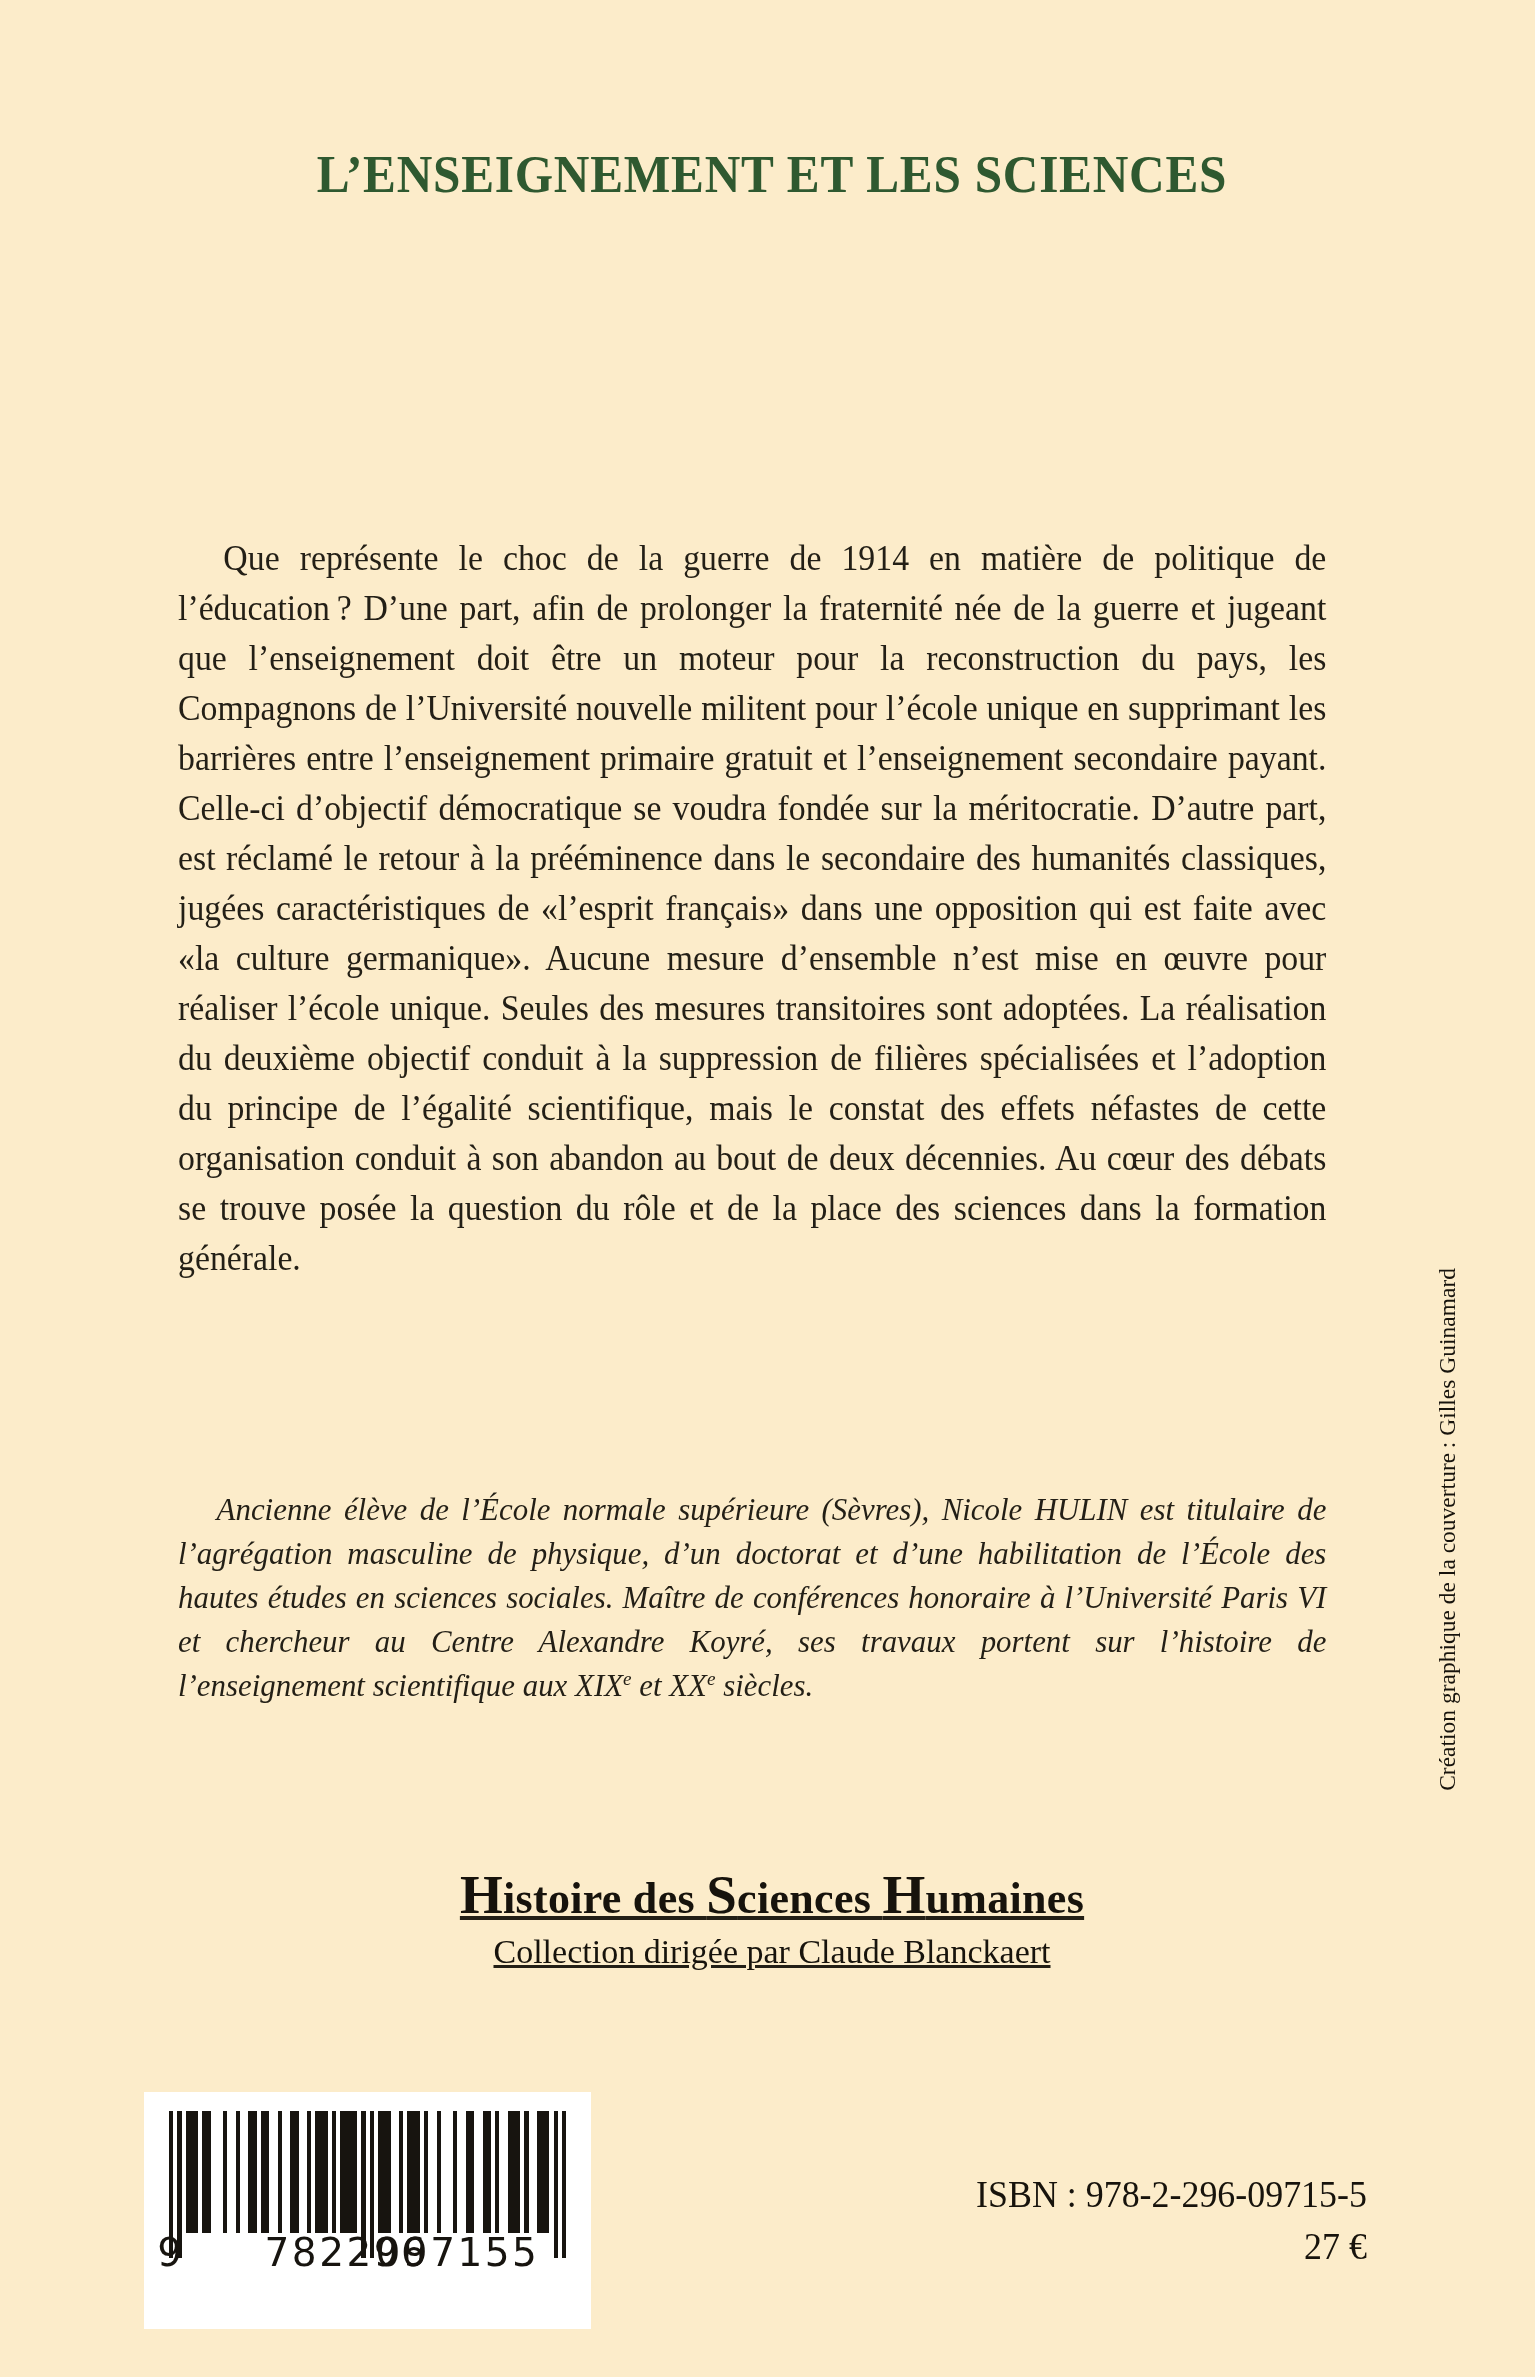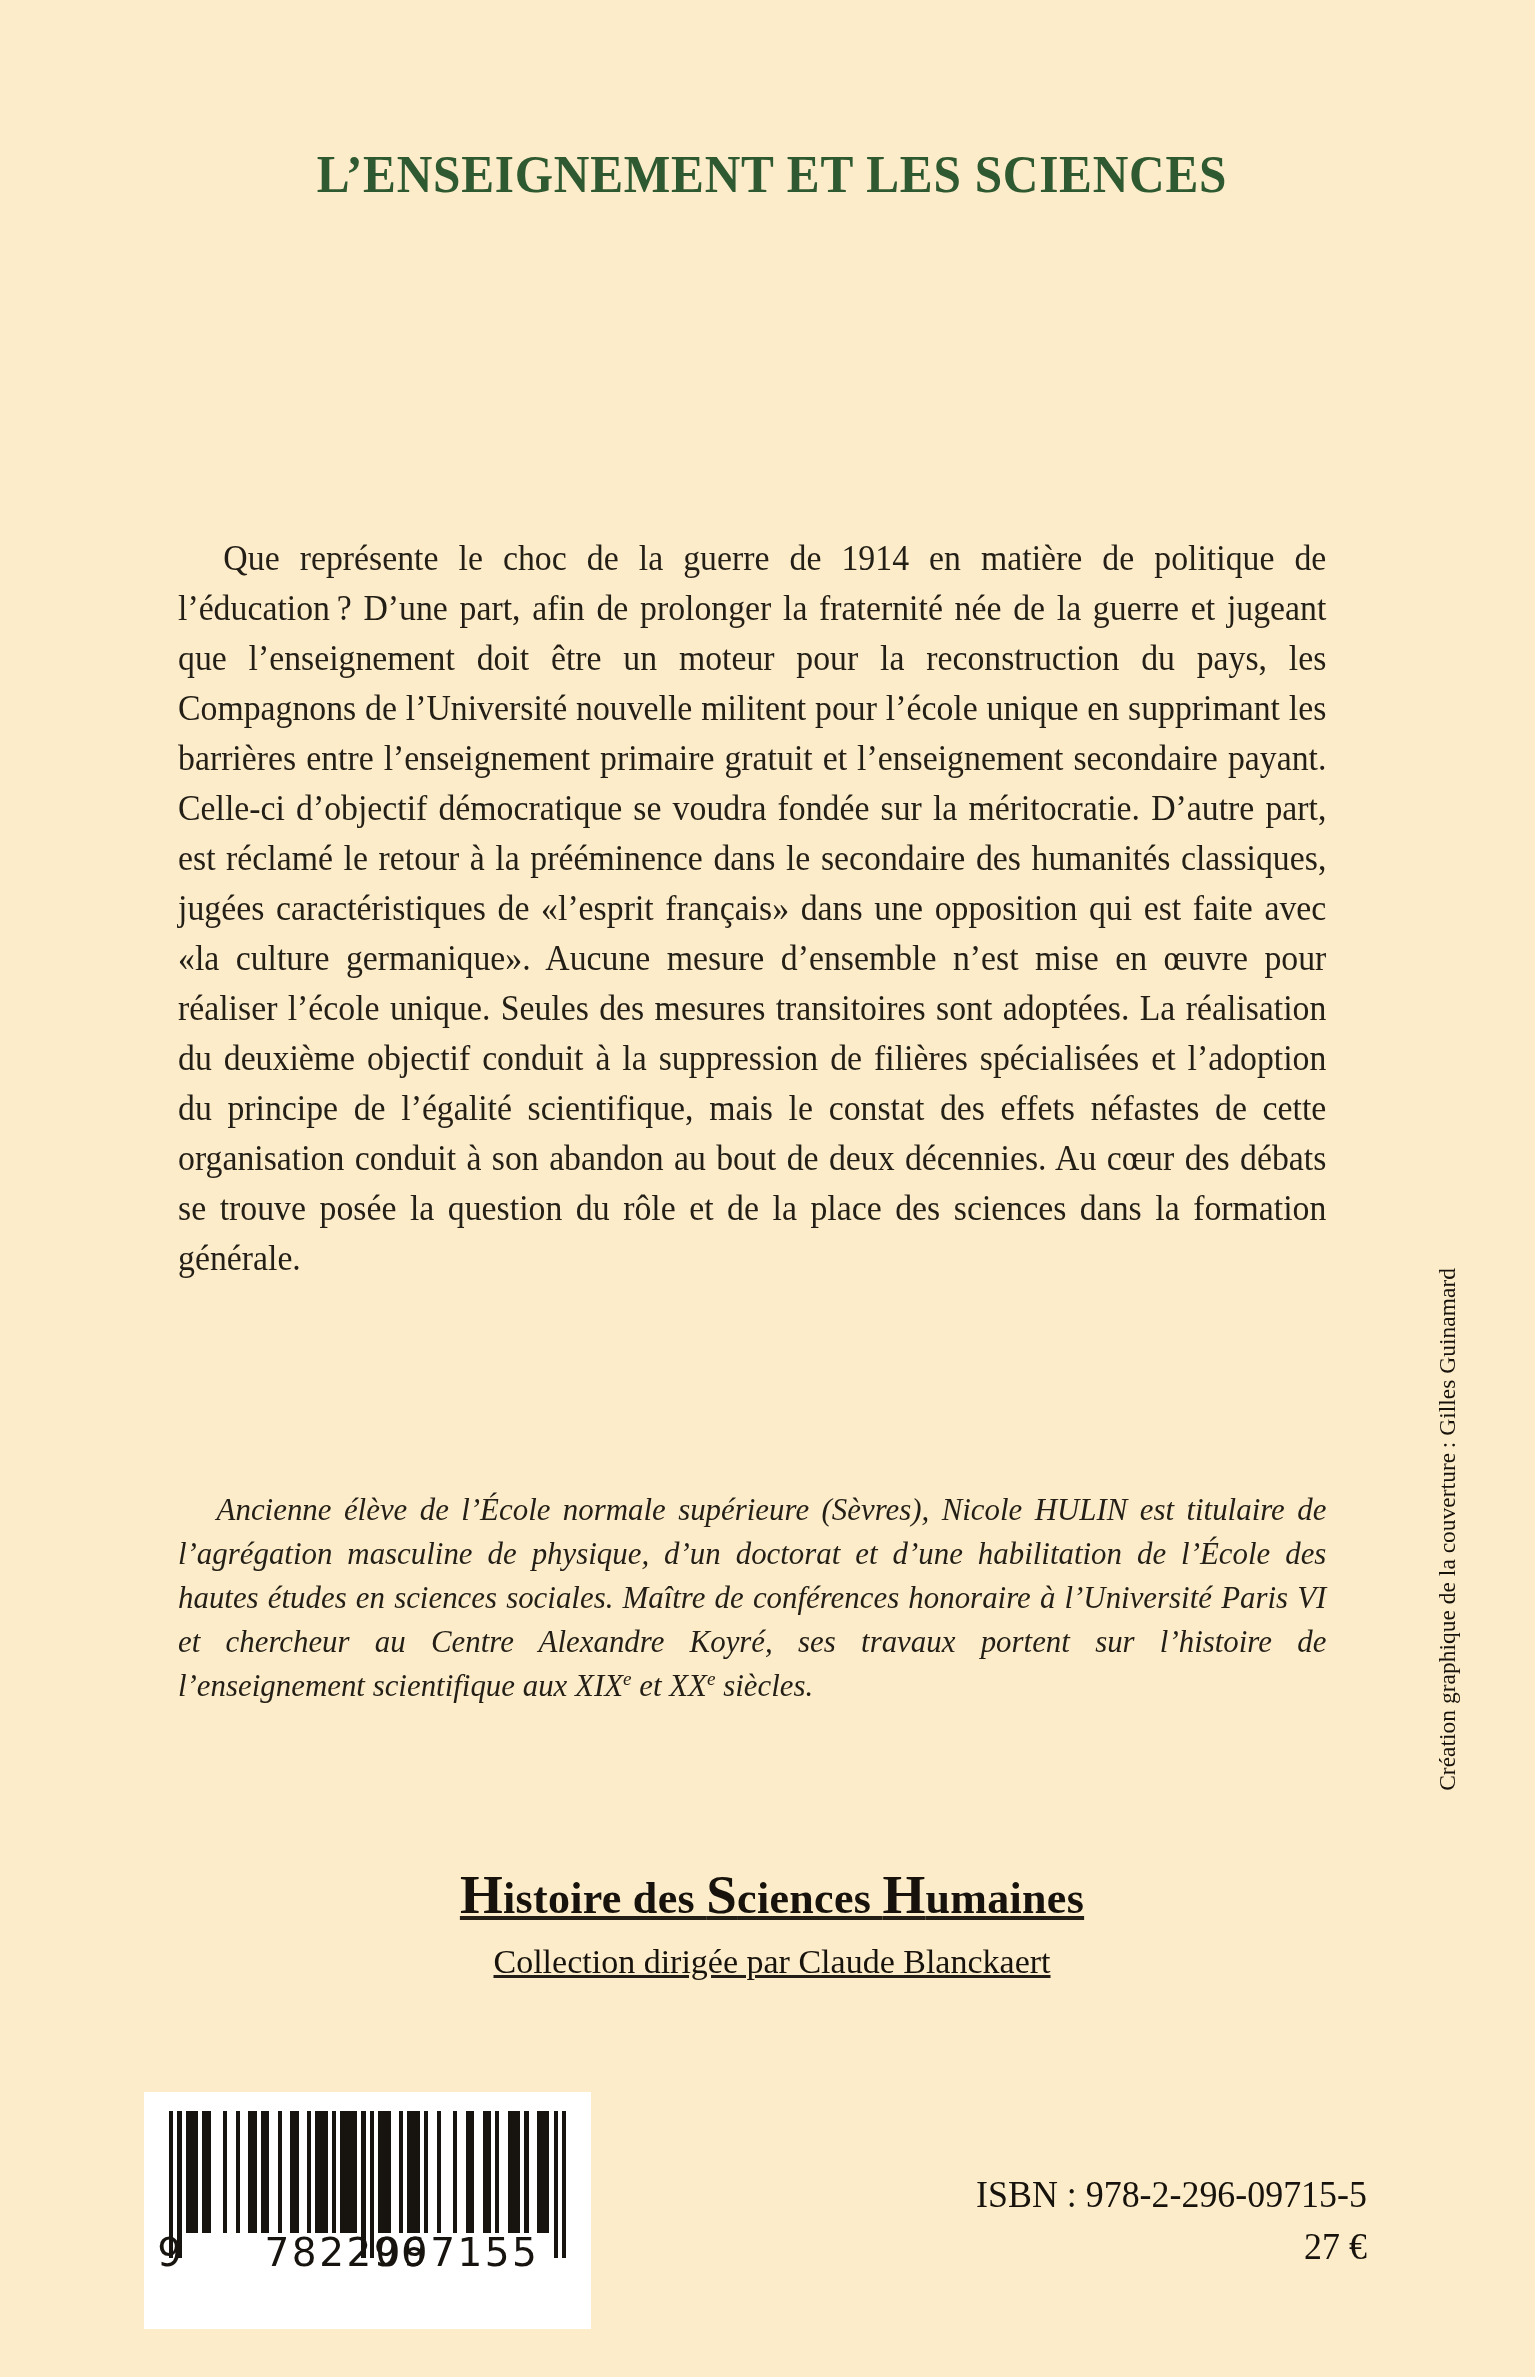--- a/index.html
+++ b/index.html
@@ -86,21 +86,21 @@
     font-weight: bold;
     font-size: 44px;
     line-height: 1.12;
     letter-spacing: 0.3px;
     color: #17130c;
   }
   #collection-title .cap {
     font-size: 55px;
   }
   #collection-sub {
-    margin-top: 16px;
+    margin-top: 6px;
     font-size: 34px;
     line-height: 1.15;
     color: #17130c;
   }
 
   
   #barcode-box {
     position: absolute;
     left: 144px;
     top: 2092px;

